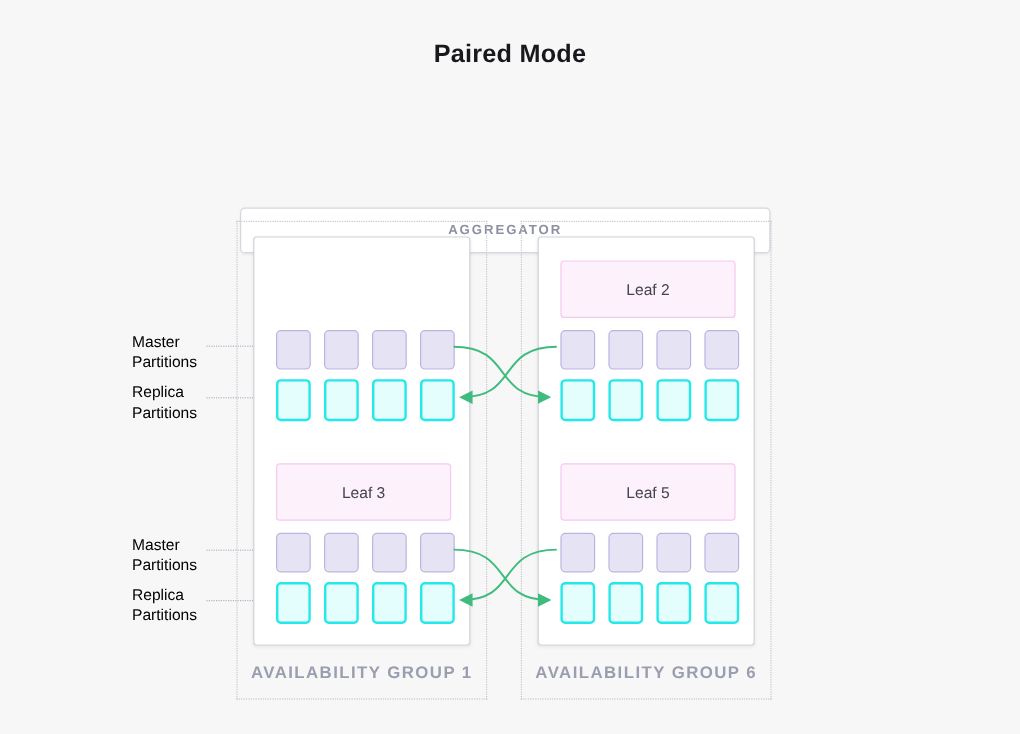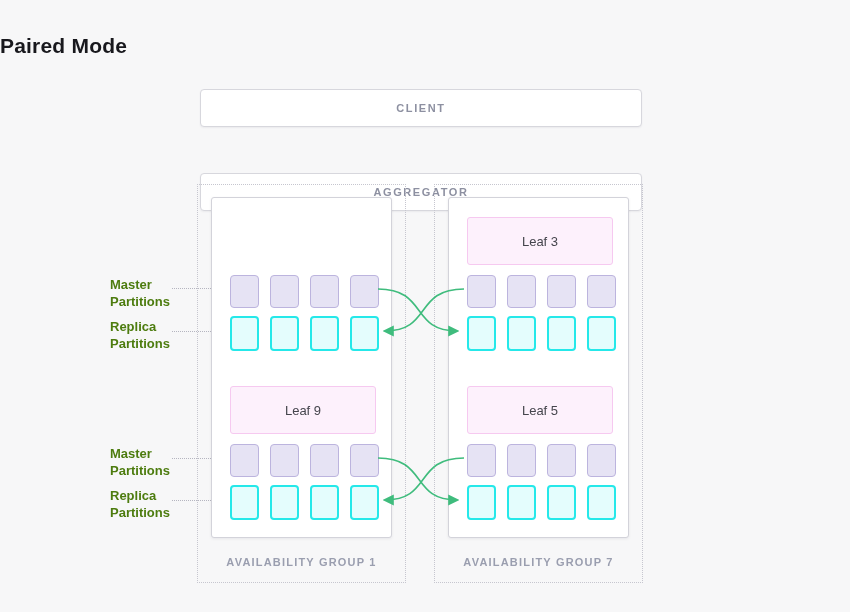--- a/index.html
+++ b/index.html
@@ -5,21 +5,21 @@
   html,body { margin:0; padding:0; }
   .page {
     position:relative;
     width:850px; height:612px;
     background:var(--background,#f7f7f8);
     font-family:"Liberation Sans", sans-serif;
     overflow:hidden;
   }
   .title {
     position:absolute; top:34px; left:0; right:0;
-    margin:0; 
+    margin:0; text-align:center;
     font-size:21px; font-weight:bold; color:#18181d;
     letter-spacing:0.2px;
   }
   .tier {
     position:absolute; left:200px; width:440px; height:36px;
     background:#ffffff; border:1px solid #d7d7dd; border-radius:4px;
     box-shadow:0 1px 2px rgba(40,40,60,0.06);
     display:flex; align-items:center; justify-content:center;
   }
   .tier span {
@@ -30,21 +30,21 @@
   .tier.aggregator { top:137px;margin-top:36px; }
 
   .group {
     position:absolute; top:184px; width:207px; height:397px;
     border:1px dotted #c6c6cf;
   }
   .group.g1 { left:197px; }
   .group.g2 { left:434px; }
   .group-label {
     position:absolute; bottom:14px; left:0; right:0;
-    text-align:center; font-size:11px; font-weight:bold;
+    text-align:center; font-size:14px; font-weight:bold;
     letter-spacing:1.2px; color:#9a9eaf;
   }
   .card {
     position:absolute; left:13px; top:12px; width:179px; height:339px;
     background:#ffffff; border:1px solid #d3d3da; border-radius:3px;
     box-shadow:0 1px 3px rgba(40,40,60,0.08);
   }
   .leaf-box {
     position:absolute; left:18px; width:144px; height:46px;
     background:var(--leaf-fill,#fdf1fc);
@@ -68,21 +68,21 @@
     border:1px solid var(--master-border,#bcb4de);
   }
   .pbox.replica {
     width:29px; height:35px;
     background:var(--replica-fill,#e4fdfd);
     border:2px solid var(--replica-border,#25e8e9);
   }
 
   .side-label {
     position:absolute; left:110px; width:78px;
-    font-size:13px; font-weight:bold; color:#4d7c0f;
+    font-size:13px; font-weight:normal; color:#000000;
     line-height:1.32; white-space:pre-line;
   }
   .sl-1 { top:276px; }
   .sl-2 { top:318px; }
   .sl-3 { top:445px; }
   .sl-4 { top:487px; }
   .leader {
     position:absolute; left:172px; width:57px; height:0;
     border-top:1px dotted #b5b5c0;
   }
@@ -95,23 +95,20 @@
   .arrow-path { fill:none; stroke:var(--arrow-green,#3fbc7d); stroke-width:1.6; }
   .arrow-head { fill:var(--arrow-green,#3fbc7d); }
 </style>
 </head>
 <body>
 
 <div class="page">
 
   <h1 class="title">Paired Mode</h1>
 
-  <div class="tier client">
-    <span>CLIENT</span>
-  </div>
   <div class="tier aggregator">
     <span>AGGREGATOR</span>
   </div>
 
   <div class="side-label sl-1">Master
 Partitions</div>
   <div class="side-label sl-2">Replica
 Partitions</div>
   <div class="side-label sl-3">Master
 Partitions</div>
@@ -130,42 +127,42 @@
         <div class="pbox master"></div>
         <div class="pbox master"></div>
       </div>
       <div class="row row-a2">
         <div class="pbox replica"></div>
         <div class="pbox replica"></div>
         <div class="pbox replica"></div>
         <div class="pbox replica"></div>
       </div>
       <div class="leaf-box leaf-b">
-        <span>Leaf 9</span>
+        <span>Leaf 3</span>
       </div>
       <div class="row row-b1">
         <div class="pbox master"></div>
         <div class="pbox master"></div>
         <div class="pbox master"></div>
         <div class="pbox master"></div>
       </div>
       <div class="row row-b2">
         <div class="pbox replica"></div>
         <div class="pbox replica"></div>
         <div class="pbox replica"></div>
         <div class="pbox replica"></div>
       </div>
     </div>
     <div class="group-label">AVAILABILITY GROUP 1</div>
   </div>
 
   <div class="group g2">
     <div class="card">
       <div class="leaf-box leaf-a">
-        <span>Leaf 3</span>
+        <span>Leaf 2</span>
       </div>
       <div class="row row-a1">
         <div class="pbox master"></div>
         <div class="pbox master"></div>
         <div class="pbox master"></div>
         <div class="pbox master"></div>
       </div>
       <div class="row row-a2">
         <div class="pbox replica"></div>
         <div class="pbox replica"></div>
@@ -181,21 +178,21 @@
         <div class="pbox master"></div>
         <div class="pbox master"></div>
       </div>
       <div class="row row-b2">
         <div class="pbox replica"></div>
         <div class="pbox replica"></div>
         <div class="pbox replica"></div>
         <div class="pbox replica"></div>
       </div>
     </div>
-    <div class="group-label">AVAILABILITY GROUP 7</div>
+    <div class="group-label">AVAILABILITY GROUP 6</div>
   </div>
 
   <svg class="arrows" width="850" height="612" viewBox="0 0 850 612">
     <defs>
       <marker id="ah" markerWidth="7" markerHeight="7" refX="5.5" refY="3.5" orient="auto">
         <path class="arrow-head" d="M0,0 L7,3.5 L0,7 Z"></path>
       </marker>
     </defs>
     <path class="arrow-path" d="M 378 289 C 428 289, 410 331, 457 331" marker-end="url(#ah)"></path>
     <path class="arrow-path" d="M 464 289 C 414 289, 432 331, 385 331" marker-end="url(#ah)"></path>

